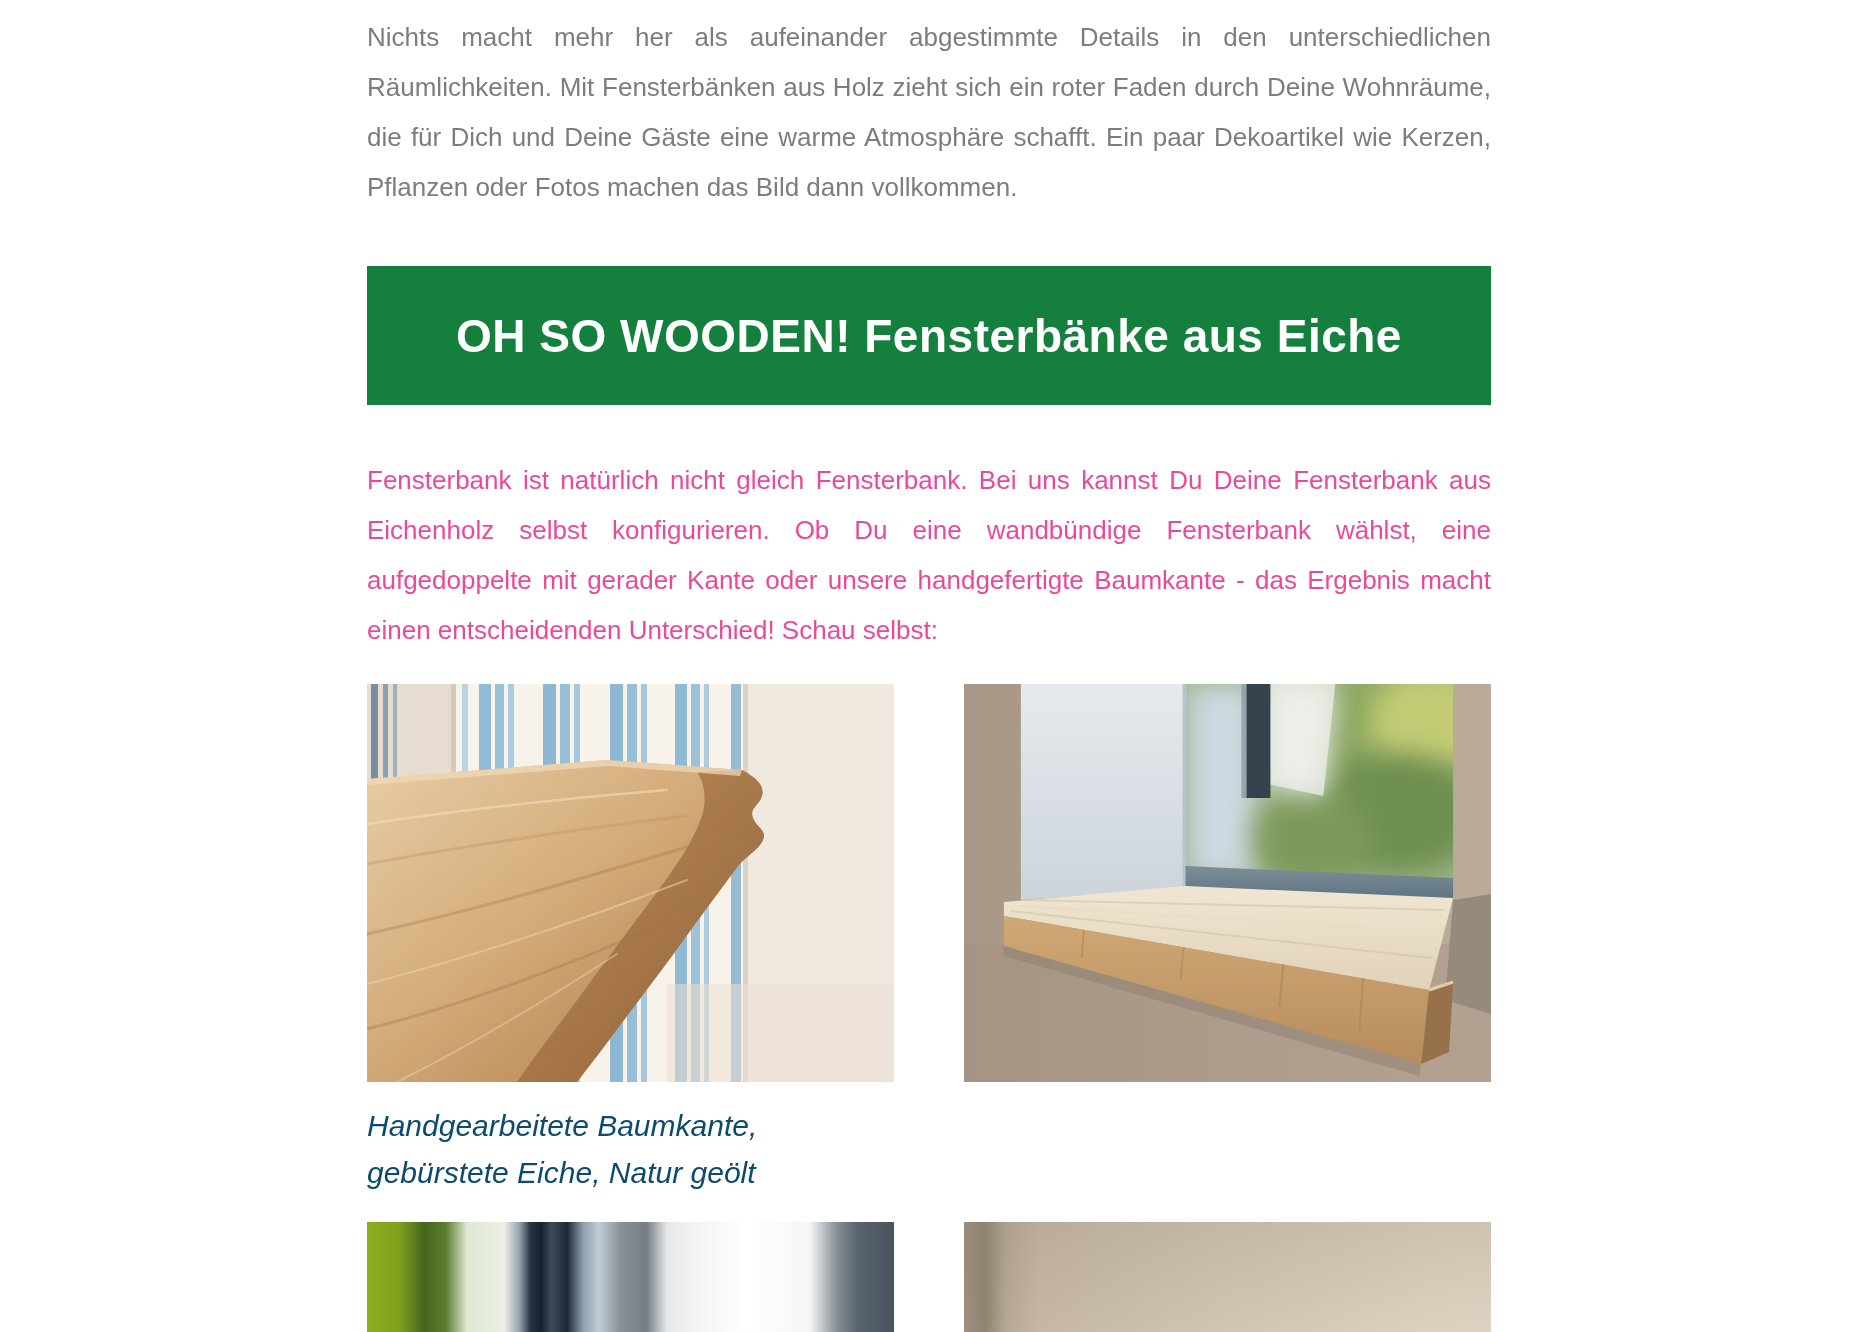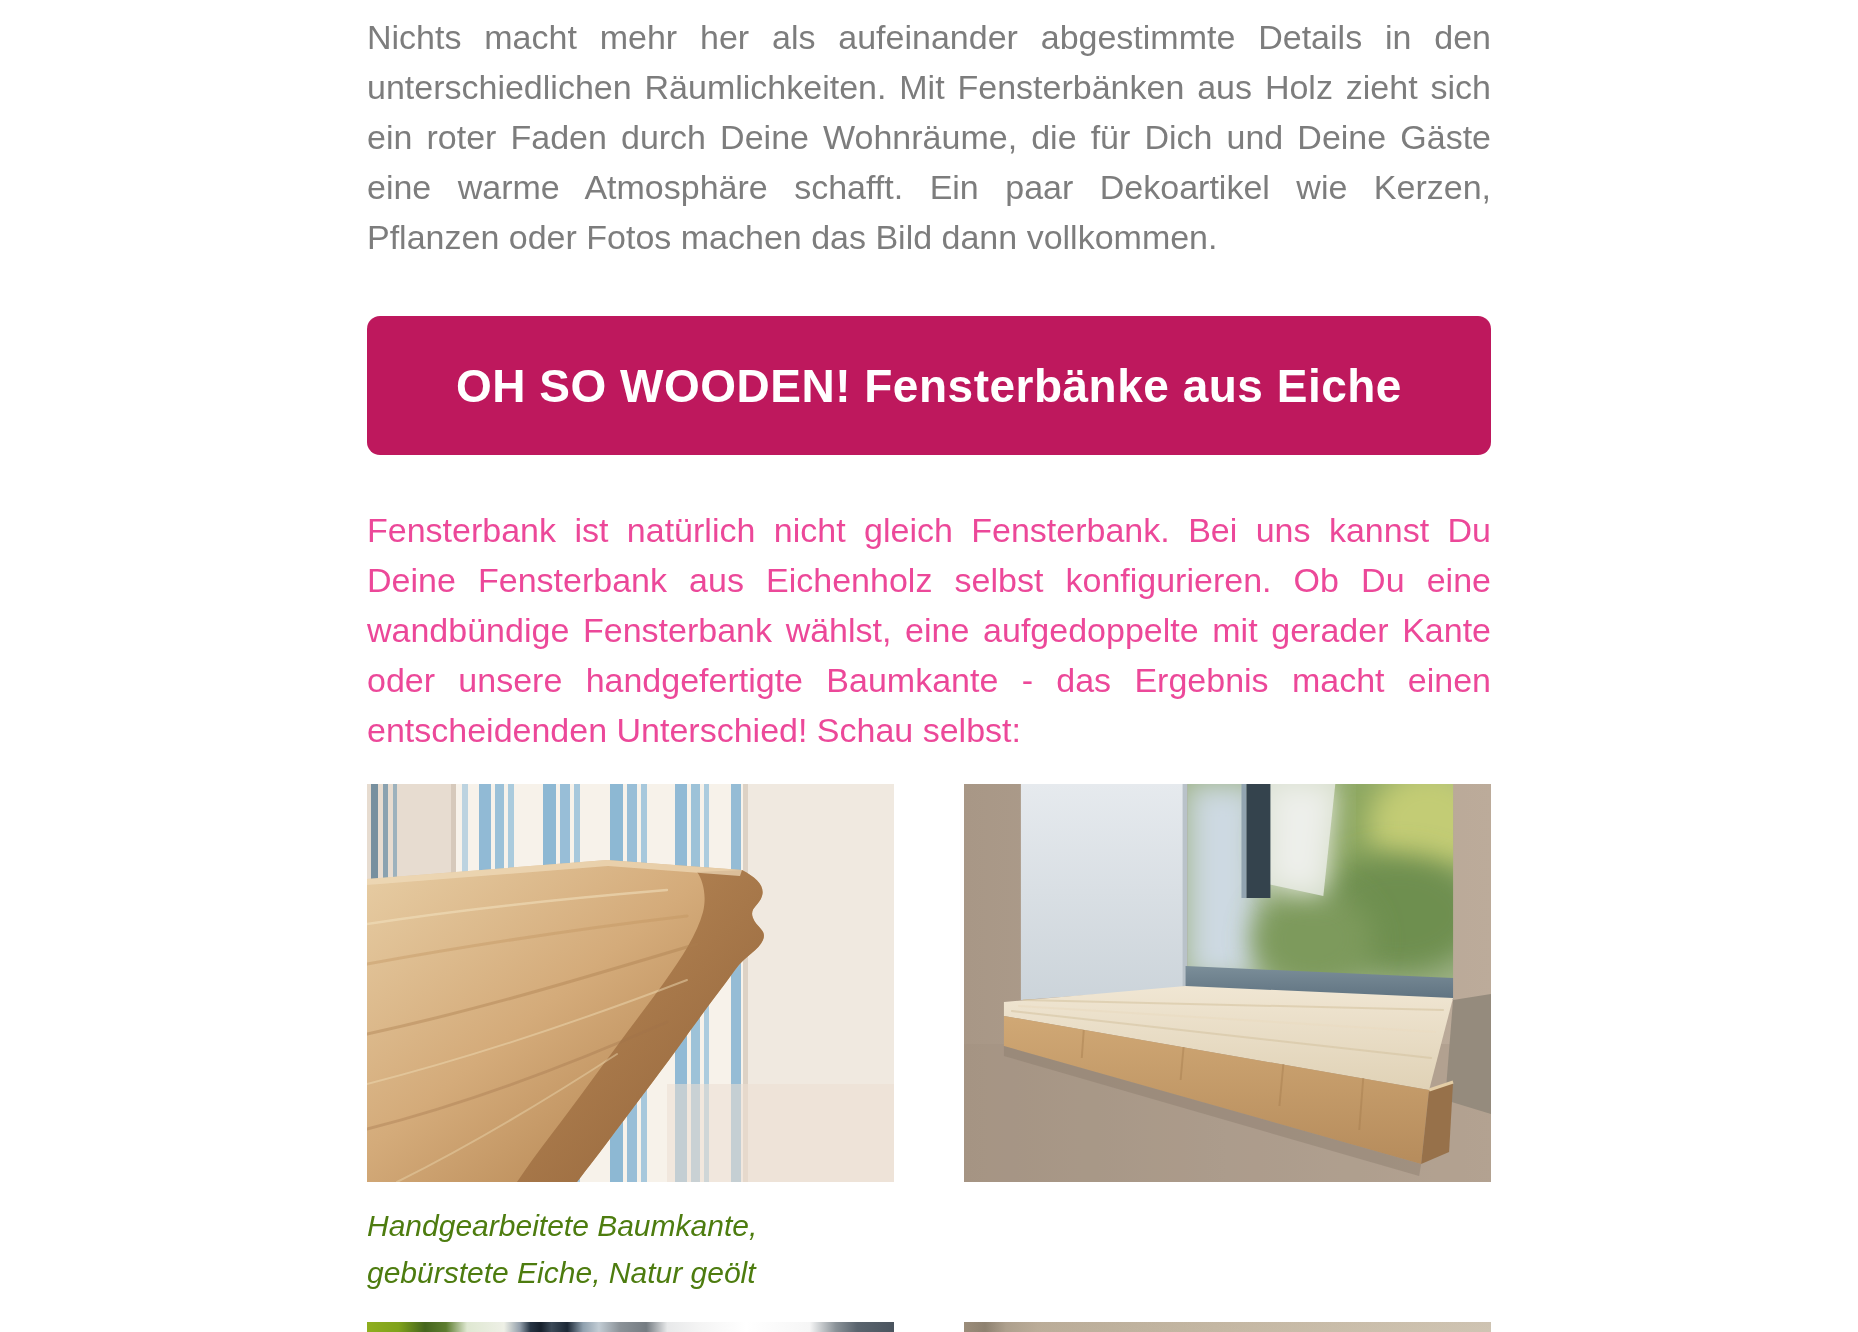--- a/index.html
+++ b/index.html
@@ -6,21 +6,21 @@
   body {
     width: 1858px;
     height: 1332px;
     overflow: hidden;
     background: #ffffff;
     font-family: "Liberation Sans", sans-serif;
   }
   main { width: 1124px; margin: 0 auto; }
 
   .body-text {
-    font-size: 34px;
+    font-size: 26px;
     line-height: 50px;
     color: #7d7d7d;
     text-align: justify;
     margin: 0;
   }
   #intro-paragraph { margin-top: 12px; }
   #config-paragraph { margin-top: 50px; }
 
   .banner {
     margin-top: 54px;
@@ -77,21 +77,21 @@
         #d9cdb9 30%, #e2d6c2 50%, #e9decb 70%, #efe5d3 88%, #f1e8d8 100%);
   }
 </style>
 </head>
 <body style="background: rgb(255, 255, 255);">
 
 <main>
 
   <p id="intro-paragraph" class="body-text" style="color: rgb(125, 125, 125);">Nichts macht mehr her als aufeinander abgestimmte Details in den unterschiedlichen Räumlichkeiten. Mit Fensterbänken aus Holz zieht sich ein roter Faden durch Deine Wohnräume, die für Dich und Deine Gäste eine warme Atmosphäre schafft. Ein paar Dekoartikel wie Kerzen, Pflanzen oder Fotos machen das Bild dann vollkommen.</p>
 
-  <section class="banner" style="background: #be185d; border-radius: 13px;">
+  <section class="banner" style="background: #15803d;">
     <h2 style="color: rgb(255, 255, 255);">OH SO WOODEN! Fensterbänke aus Eiche</h2>
   </section>
 
   <p id="config-paragraph" class="body-text" style="color: #ec4899;">Fensterbank ist natürlich nicht gleich Fensterbank. Bei uns kannst Du Deine Fensterbank aus Eichenholz selbst konfigurieren. Ob Du eine wandbündige Fensterbank wählst, eine aufgedoppelte mit gerader Kante oder unsere handgefertigte Baumkante - das Ergebnis macht einen entscheidenden Unterschied! Schau selbst:</p>
 
   <div class="gallery gallery-row-1">
 
     <figure>
       <div class="photo">
         <svg viewBox="0 0 527 398" preserveAspectRatio="none" aria-hidden="true">
@@ -148,21 +148,21 @@
           <g clip-path="url(#woodclip)" fill="none" stroke-linecap="round">
             <path d="M0,140 C90,126 180,116 300,106" stroke="#f2e2c0" stroke-width="2.5" opacity="0.55"></path>
             <path d="M0,180 C100,162 200,146 320,132" stroke="#c0935f" stroke-width="3" opacity="0.4"></path>
             <path d="M0,250 C110,226 210,196 330,160" stroke="#aa7c4e" stroke-width="3" opacity="0.4"></path>
             <path d="M0,300 C110,272 210,238 320,196" stroke="#eed9b2" stroke-width="2" opacity="0.5"></path>
             <path d="M0,345 C100,320 200,282 300,238" stroke="#a1744a" stroke-width="3" opacity="0.35"></path>
             <path d="M30,398 C90,368 170,322 250,270" stroke="#e8d2a8" stroke-width="2" opacity="0.5"></path>
           </g>
         </svg>
       </div>
-      <figcaption style="color: #4d7c0f;">Handgearbeitete Baumkante, gebürstete Eiche, Natur geölt</figcaption>
+      <figcaption style="color: #0c4a6e;">Handgearbeitete Baumkante, gebürstete Eiche, Natur geölt</figcaption>
     </figure>
 
     <figure>
       <div class="photo">
         <svg viewBox="0 0 528 398" preserveAspectRatio="none" aria-hidden="true">
           <defs>
             <linearGradient id="tanwall" x1="0" y1="0" x2="1" y2="0">
               <stop offset="0" stop-color="#a89786"></stop>
               <stop offset="0.5" stop-color="#b2a292"></stop>
               <stop offset="1" stop-color="#bcab9a"></stop>

